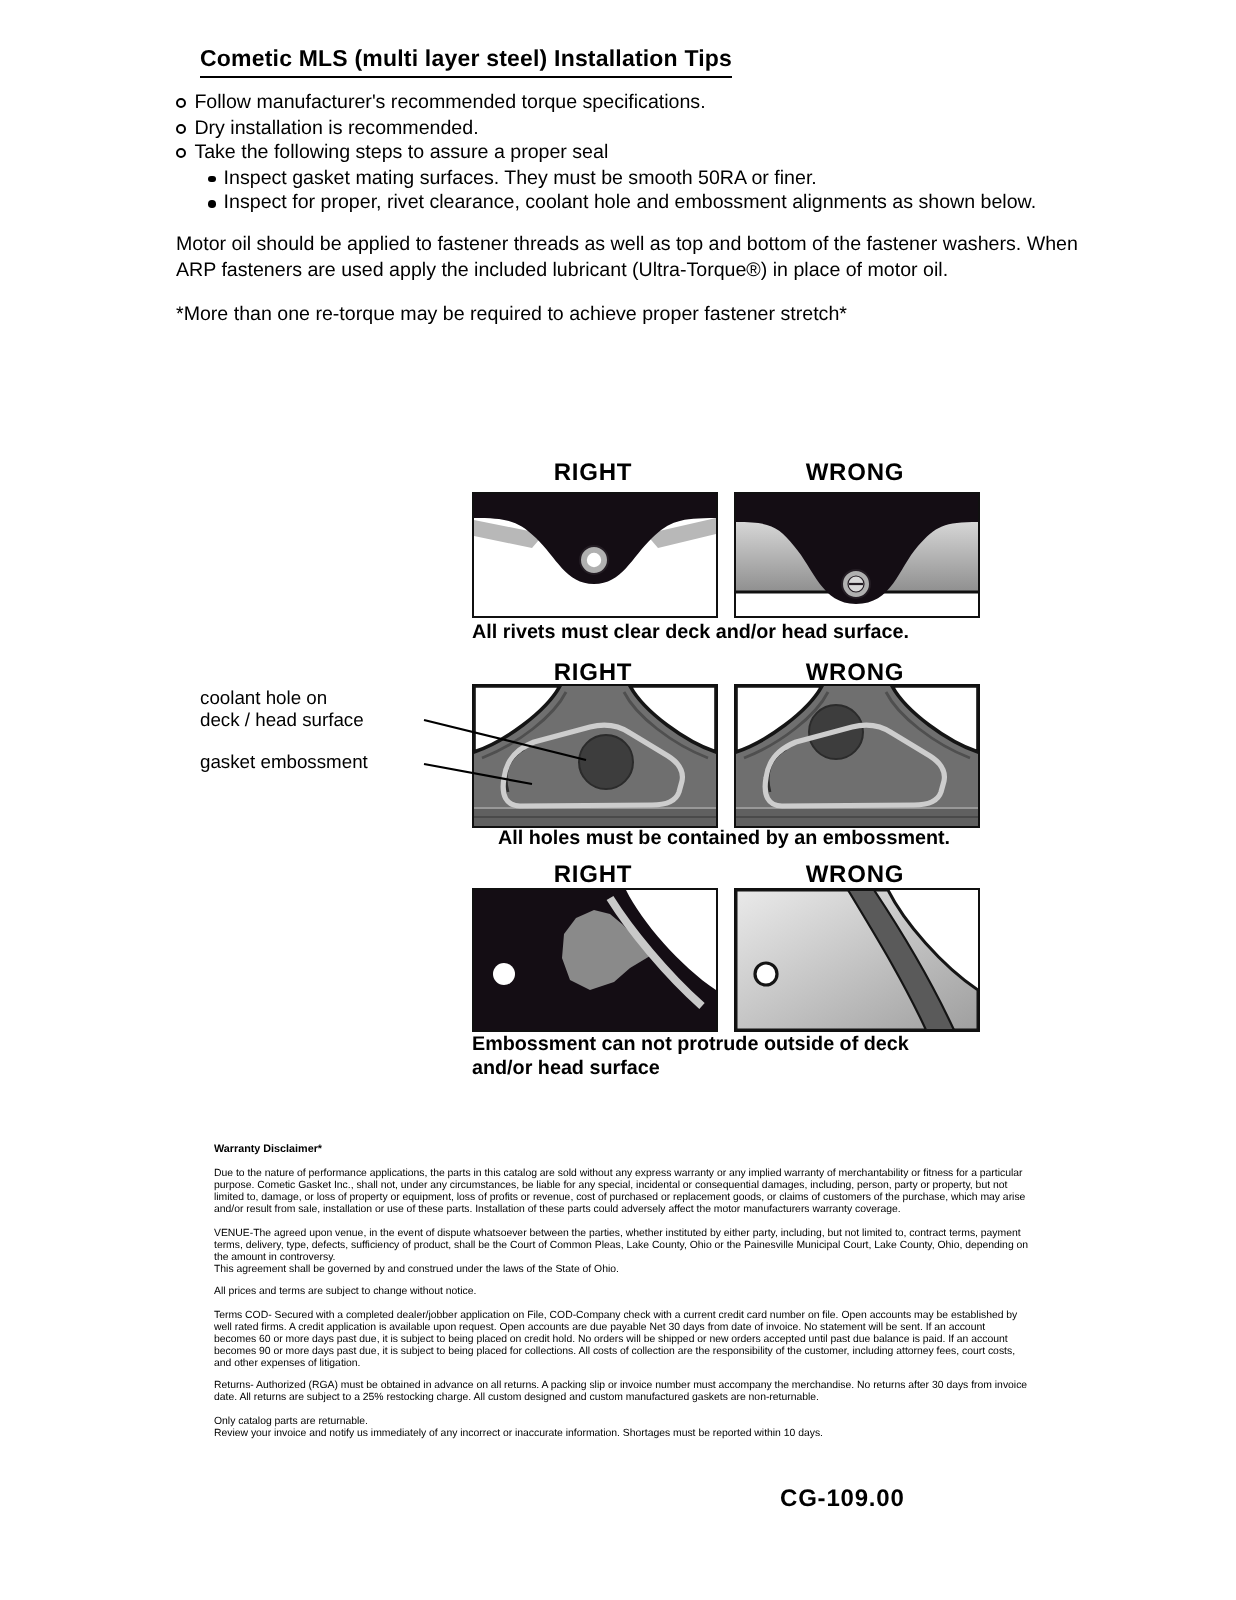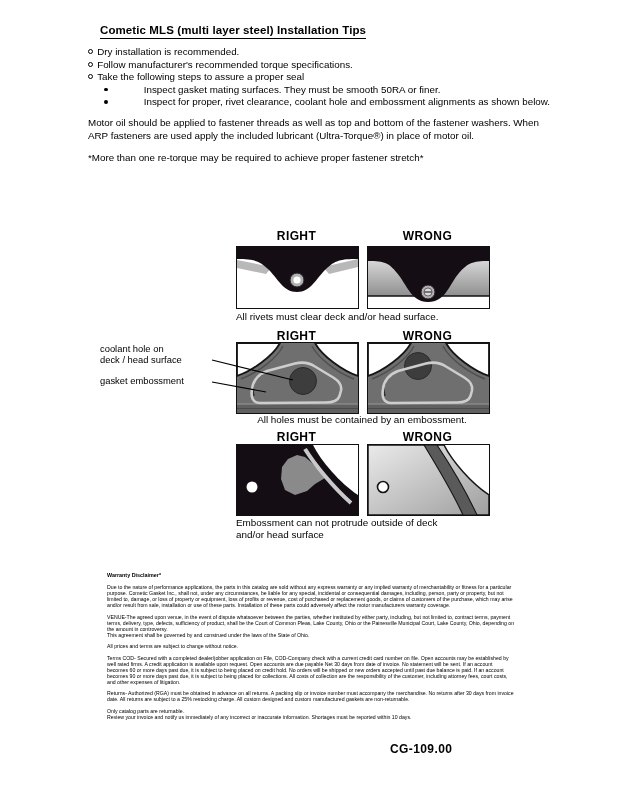--- a/index.html
+++ b/index.html
@@ -9,51 +9,51 @@
     -webkit-font-smoothing:antialiased;
   }
   .abs{position:absolute;}
   .page-title{
     left:100px;top:24px;font-size:11.5px;font-weight:700;
     border-bottom:1.5px solid #000;padding-bottom:2px;letter-spacing:.1px;
   }
   .bullets{left:88px;top:46px;font-size:9.8px;line-height:12.5px;width:470px;}
   .b-item{display:flex;align-items:flex-start;}
   .b-item .o-dot{flex:0 0 auto;width:3.2px;height:3.2px;border:1px solid #000;border-radius:50%;margin:3px 4px 0 0;}
-  .b-sub{display:flex;align-items:flex-start;margin-left:16px;gap:32px;}
+  .b-sub{display:flex;align-items:flex-start;margin-left:16px;}
   .b-sub .f-dot{flex:0 0 auto;width:3.8px;height:3.8px;background:#000;border-radius:50%;margin:4px 4px 0 0;}
   .diesel{left:88px;top:116px;width:465px;font-size:9.8px;line-height:13px;}
   .diesel h2{font-size:11px;font-weight:700;margin:0 0 6px 0;}
   .diesel p{margin:0 0 9px 0;}
   .hdr{width:121px;text-align:center;font-size:12px;font-weight:700;letter-spacing:.4px;}
   .diag-box{width:121px;height:61px;border:1.6px solid #101010;box-sizing:content-box;background:#fff;}
   .diag-box.tall{height:70px;}
   .diag-box svg{display:block;width:100%;height:100%;}
-  .caption{font-size:9.9px;line-height:12px;}
+  .caption{font-size:9.9px;line-height:12px;font-weight:bold;}
   .pre{white-space:pre-line;}
   .callout{width:110px;text-align:left;font-size:9.4px;line-height:10.5px;}
   .pointer-svg{pointer-events:none;z-index:5;}
   .fine{left:107px;top:572px;width:408px;font-size:5.2px;line-height:6px;}
   .fine h3{font-size:5.4px;font-weight:700;margin:0 0 6px 0;}
   .fine p{margin:0 0 5.5px 0;}
   .page-num{left:390px;top:742px;font-size:12px;letter-spacing:.4px;font-weight:bold;}
 </style>
 </head>
 <body>
 
 <div class="abs page-title">Cometic MLS (multi layer steel) Installation Tips</div>
 
 <div class="abs bullets">
   <div class="b-item">
     <span class="o-dot"></span>
-    <span>Dry installation is recommended.</span>
+    <span>Follow manufacturer's recommended torque specifications.</span>
   </div>
   <div class="b-item">
     <span class="o-dot"></span>
-    <span>Follow manufacturer's recommended torque specifications.</span>
+    <span>Dry installation is recommended.</span>
   </div>
   <div class="b-item">
     <span class="o-dot"></span>
     <span>Take the following steps to assure a proper seal</span>
   </div>
   <div class="b-sub">
     <span class="f-dot"></span>
     <span>Inspect gasket mating surfaces.  They must be smooth 50RA or finer.</span>
   </div>
   <div class="b-sub">

